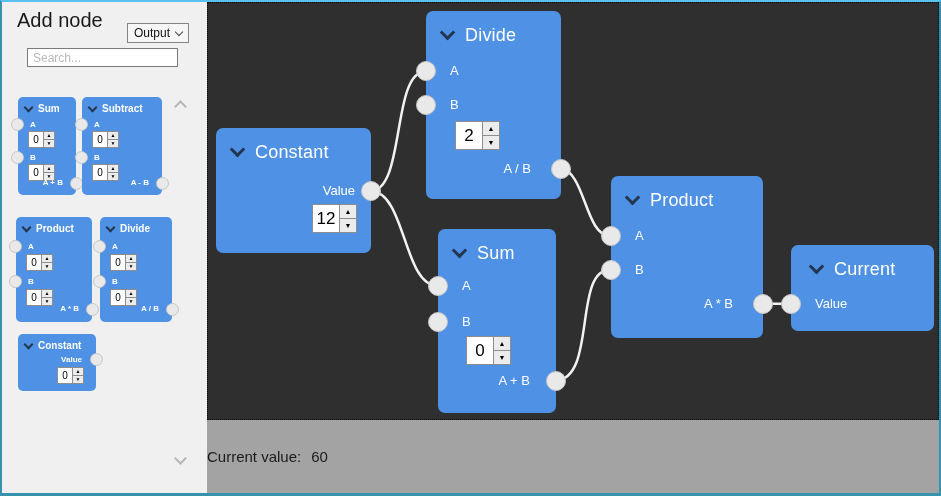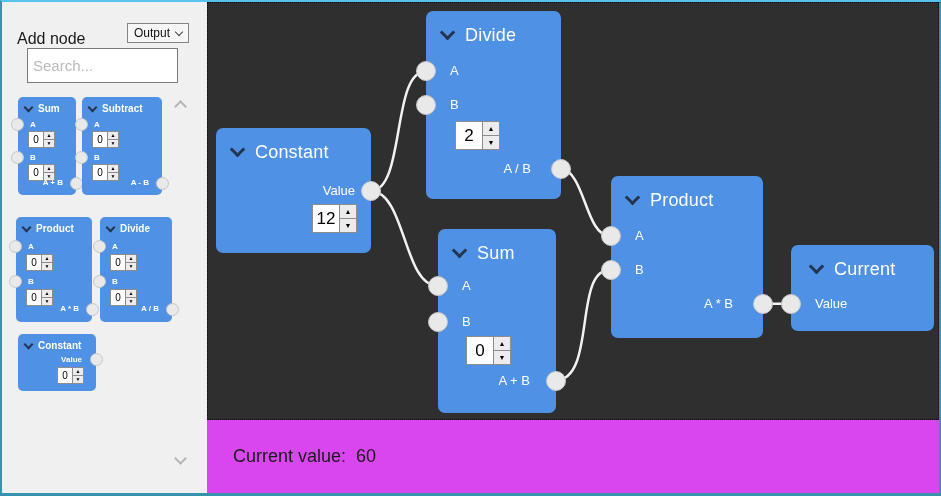--- a/index.html
+++ b/index.html
@@ -29,31 +29,31 @@
              font-size: 12px; color: #111; cursor: default; }
   .win-btn.min span { display:block; width: 11px; border-top: 1px solid #111; }
   .win-btn.max span { display:block; width: 10px; height: 10px; border: 1px solid #111; }
   .win-btn.close { font-size: 14px; }
 
   
   .body-row { flex: 1; display: flex; min-height: 0; }
 
   
   .sidebar { width: 205px; flex: 0 0 205px; background: #f0f0f0; position: relative; }
-  .sb-heading { position: absolute; left: 15px; top: 28px; font-size: 16px; color: #1a1a1a; }
+  .sb-heading { position: absolute; left: 15px; top: 7px; font-size: 20px; color: #1a1a1a; }
   .sb-select {
     position: absolute; left: 125px; top: 21px; width: 62px; height: 20px;
     border: 1px solid #848484; background: #f6f6f6; display: flex; align-items: center;
     justify-content: space-between; padding: 0 6px; font-size: 12px; color: #111; cursor: default;
   }
   .chev-xs { width: 6px; height: 6px; border-right: 1px solid #444; border-bottom: 1px solid #444;
              transform: rotate(45deg); margin-top: -3px; }
   .sb-search {
-    position: absolute; left: 25px; top: 46px; width: 151px; height: 35px;
-    border: 1px solid #7a7a7a; background: #fff; font-size: 15px; padding: 0 5px;
+    position: absolute; left: 25px; top: 46px; width: 151px; height: 19px;
+    border: 1px solid #7a7a7a; background: #fff; font-size: 12px; padding: 0 5px;
     font-family: "Liberation Sans", sans-serif; color: #333;
   }
   .sb-search::placeholder { color: #b9b9b9; }
   .scroll-chev { position: absolute; width: 9px; height: 9px; border-right: 2px solid #b5b5b5;
                  border-bottom: 2px solid #b5b5b5; cursor: default; }
   .scroll-chev.up   { right: 22px; top: 100px; transform: rotate(-135deg); }
   .scroll-chev.down { right: 22px; top: 452px; transform: rotate(45deg); }
 
   
   .tile { position: absolute; background: var(--node, #4E91E5); border-radius: 5px; color: #fff; cursor: grab; }
@@ -95,22 +95,22 @@
   .node-header { position: absolute; display: flex; align-items: center; gap: 12px; }
   .chev-lg { width: 11px; height: 11px; border-right: 3px solid #24364e; border-bottom: 3px solid #24364e;
              transform: rotate(45deg); margin-top: -6px; }
   .node-title { font-size: 18px; font-weight: 400; letter-spacing: 0.2px; }
   .n-label { position: absolute; font-size: 13px; }
   .port.lg { width: 20px; height: 20px; }
   .port.lg.left { left: -10px; }
   .port.lg.right { right: -10px; }
 
   
-  .statusbar { flex: 1; background: #d946ef; display: flex; align-items: center; padding-left: 26px;
-               font-size: 18px; color: #1a1a1a; gap: 10px; }
+  .statusbar { flex: 1; background: #a3a3a3; display: flex; align-items: center; padding-left: 0;
+               font-size: 15px; color: #1a1a1a; gap: 10px; }
 </style>
 </head>
 <body>
 
 <div class="window">
 
 
   <div class="body-row">
 
     <div class="sidebar">

